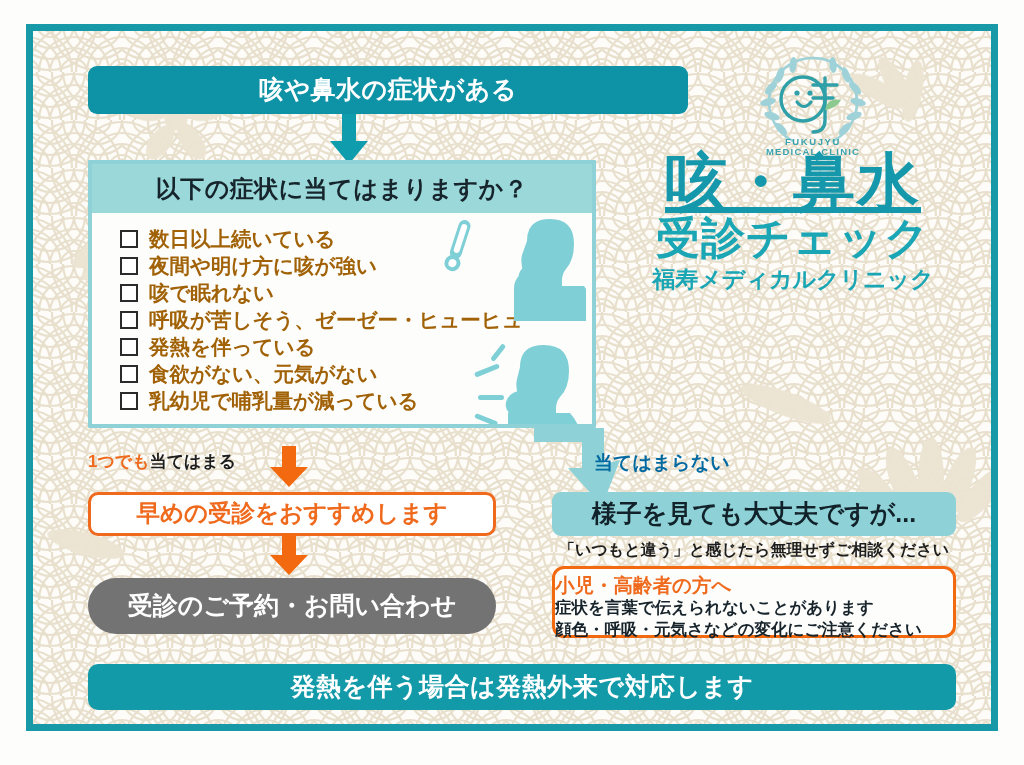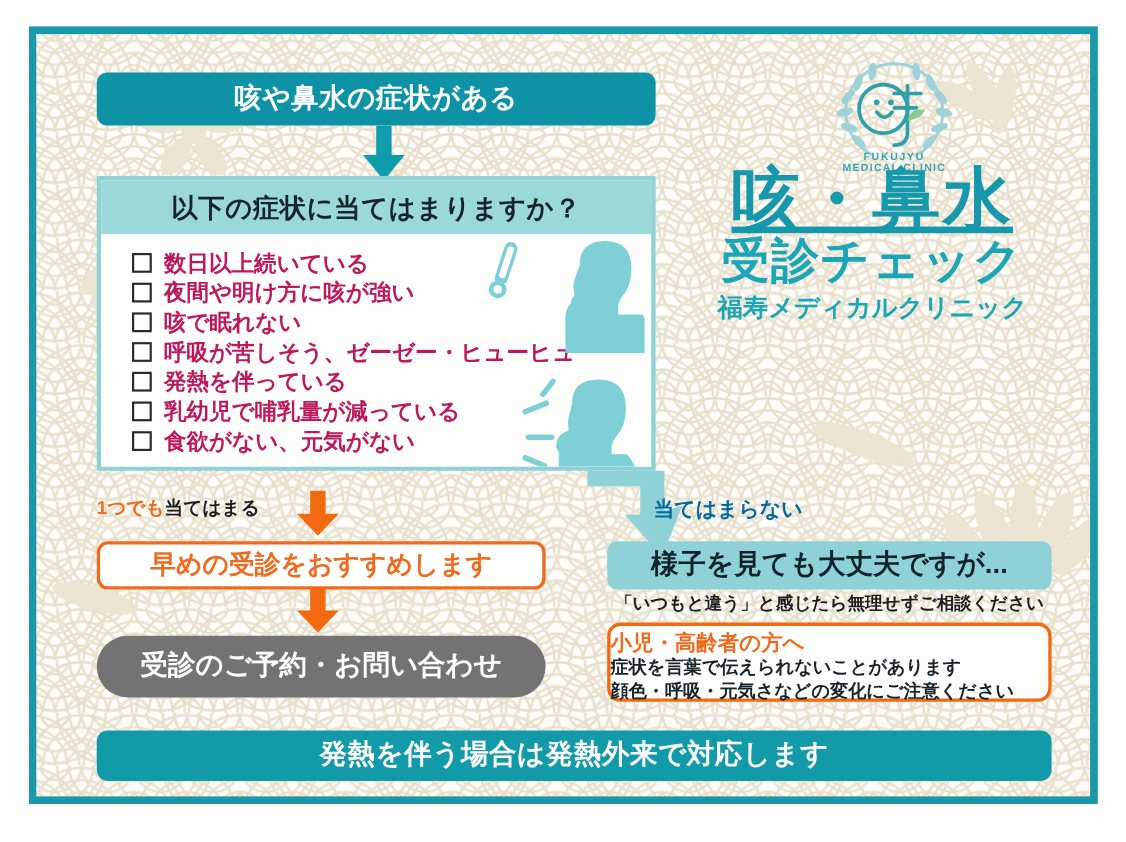--- a/index.html
+++ b/index.html
@@ -41,21 +41,21 @@
     position:absolute;
     box-sizing:border-box;
     display:flex;align-items:center;justify-content:center;
     text-align:center;
     font-weight:bold;
     line-height:1.25;
   }
 
   
   #step1{
-    left:88px;top:66px;width:508px;height:48px;
+    left:88px;top:66px;width:600px;height:48px;
     background:#0d93a5;
     border-radius:9px;
     color:#ffffff;
     font-size:25px;
     letter-spacing:.5px;
   }
 
   
   #arrow1{
     position:absolute;left:323px;top:114px;width:52px;height:52px;
@@ -81,21 +81,21 @@
   }
   #checkbody{
     position:relative;
     height:100%;
     background:#fdfdfb;
     padding:12px 0 0 28px;
     box-sizing:border-box;
   }
   .check-row{
     display:flex;align-items:center;
-    font-size:20.5px;font-weight:bold;color:#be185d;
+    font-size:20.5px;font-weight:bold;color:#a16207;
     height:27px;
     letter-spacing:0px;
   }
   .check-box{
     display:inline-block;
     width:14px;height:14px;
     border:2px solid #2b2b2b;
     margin-right:11px;
     flex:0 0 auto;
     background:#fff;
@@ -343,25 +343,25 @@
       <div class="check-row">
         <span class="check-box"></span>
         <span>呼吸が苦しそう、ゼーゼー・ヒューヒュー</span>
       </div>
       <div class="check-row">
         <span class="check-box"></span>
         <span>発熱を伴っている</span>
       </div>
       <div class="check-row">
         <span class="check-box"></span>
+        <span>食欲がない、元気がない</span>
+      </div>
+      <div class="check-row">
+        <span class="check-box"></span>
         <span>乳幼児で哺乳量が減っている</span>
-      </div>
-      <div class="check-row">
-        <span class="check-box"></span>
-        <span>食欲がない、元気がない</span>
       </div>
     </div>
   </div>
 
   <div id="label-left">
     <span class="hl">1つでも</span><span>当てはまる</span>
   </div>
 
   <div id="arrow2">
     <svg width="46" height="42" viewBox="0 0 46 42" aria-hidden="true">

